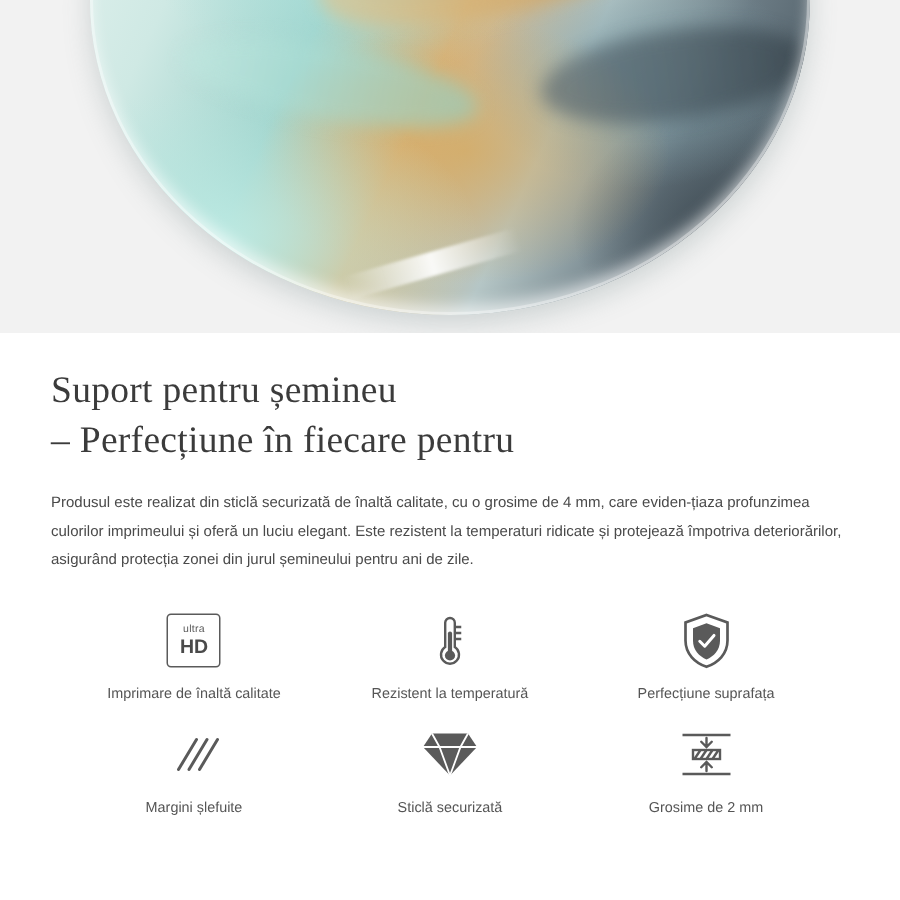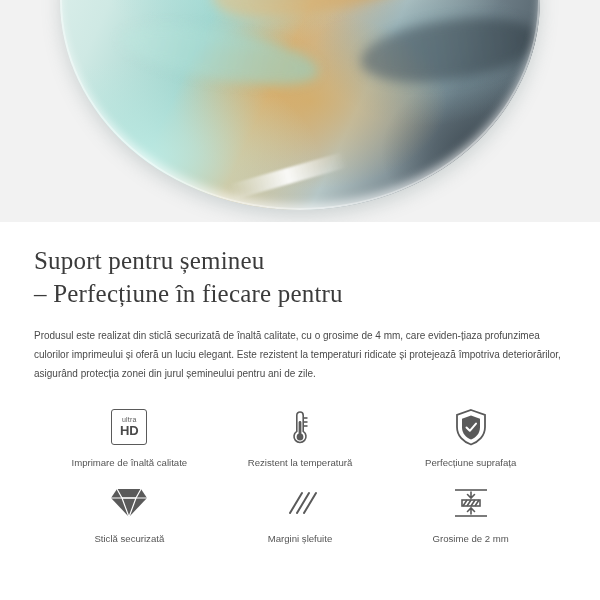--- a/index.html
+++ b/index.html
@@ -211,40 +211,40 @@
             <path d="M18 3 L32 8 V20 C32 29 25.5 35 18 37.5 C10.5 35 4 29 4 20 V8 Z" fill="none" stroke="#5a5a5a" stroke-width="1.8"></path>
             <path d="M18 8.5 L27 11.8 V20.2 C27 26.4 22.8 30.8 18 32.6 C13.2 30.8 9 26.4 9 20.2 V11.8 Z" fill="#5a5a5a"></path>
             <path d="M13.5 20.5 L16.8 23.8 L23 16.6" fill="none" stroke="#ffffff" stroke-width="2" stroke-linecap="round" stroke-linejoin="round"></path>
           </svg>
         </div>
         <div class="feature-label">Perfecțiune suprafața</div>
       </div>
 
       <div class="feature">
         <div class="feature-icon">
+          <svg width="36" height="32" viewBox="0 0 36 32" stroke="#5a5a5a" stroke-width="2" stroke-linecap="round">
+            <line x1="8" y1="26" x2="20" y2="6"></line>
+            <line x1="15" y1="26" x2="27" y2="6"></line>
+            <line x1="22" y1="26" x2="34" y2="6"></line>
+          </svg>
+        </div>
+        <div class="feature-label">Margini șlefuite</div>
+      </div>
+
+      <div class="feature">
+        <div class="feature-icon">
           <svg width="40" height="34" viewBox="0 0 40 34">
             <path d="M8 3 H32 L38 12 L20 31 L2 12 Z" fill="#5a5a5a"></path>
             <path d="M2 12 H38" stroke="#ffffff" stroke-width="1.2"></path>
             <path d="M8 3 L13 12 L20 31" stroke="#ffffff" stroke-width="1.2" fill="none"></path>
             <path d="M32 3 L27 12 L20 31" stroke="#ffffff" stroke-width="1.2" fill="none"></path>
             <path d="M13 12 H27" stroke="#ffffff" stroke-width="1.2"></path>
           </svg>
         </div>
         <div class="feature-label">Sticlă securizată</div>
-      </div>
-
-      <div class="feature">
-        <div class="feature-icon">
-          <svg width="36" height="32" viewBox="0 0 36 32" stroke="#5a5a5a" stroke-width="2" stroke-linecap="round">
-            <line x1="8" y1="26" x2="20" y2="6"></line>
-            <line x1="15" y1="26" x2="27" y2="6"></line>
-            <line x1="22" y1="26" x2="34" y2="6"></line>
-          </svg>
-        </div>
-        <div class="feature-label">Margini șlefuite</div>
       </div>
 
       <div class="feature">
         <div class="feature-icon">
           <svg width="40" height="40" viewBox="0 0 40 40" stroke="#5a5a5a" stroke-width="1.6" fill="none">
             <line x1="4" y1="7" x2="36" y2="7"></line>
             <line x1="4" y1="33" x2="36" y2="33"></line>
             <path d="M20 9 V14 M16.5 11.5 L20 15 L23.5 11.5" stroke-linecap="round"></path>
             <path d="M20 31 V26 M16.5 28.5 L20 25 L23.5 28.5" stroke-linecap="round"></path>
             <rect x="11" y="17" width="18" height="6" fill="none"></rect>

